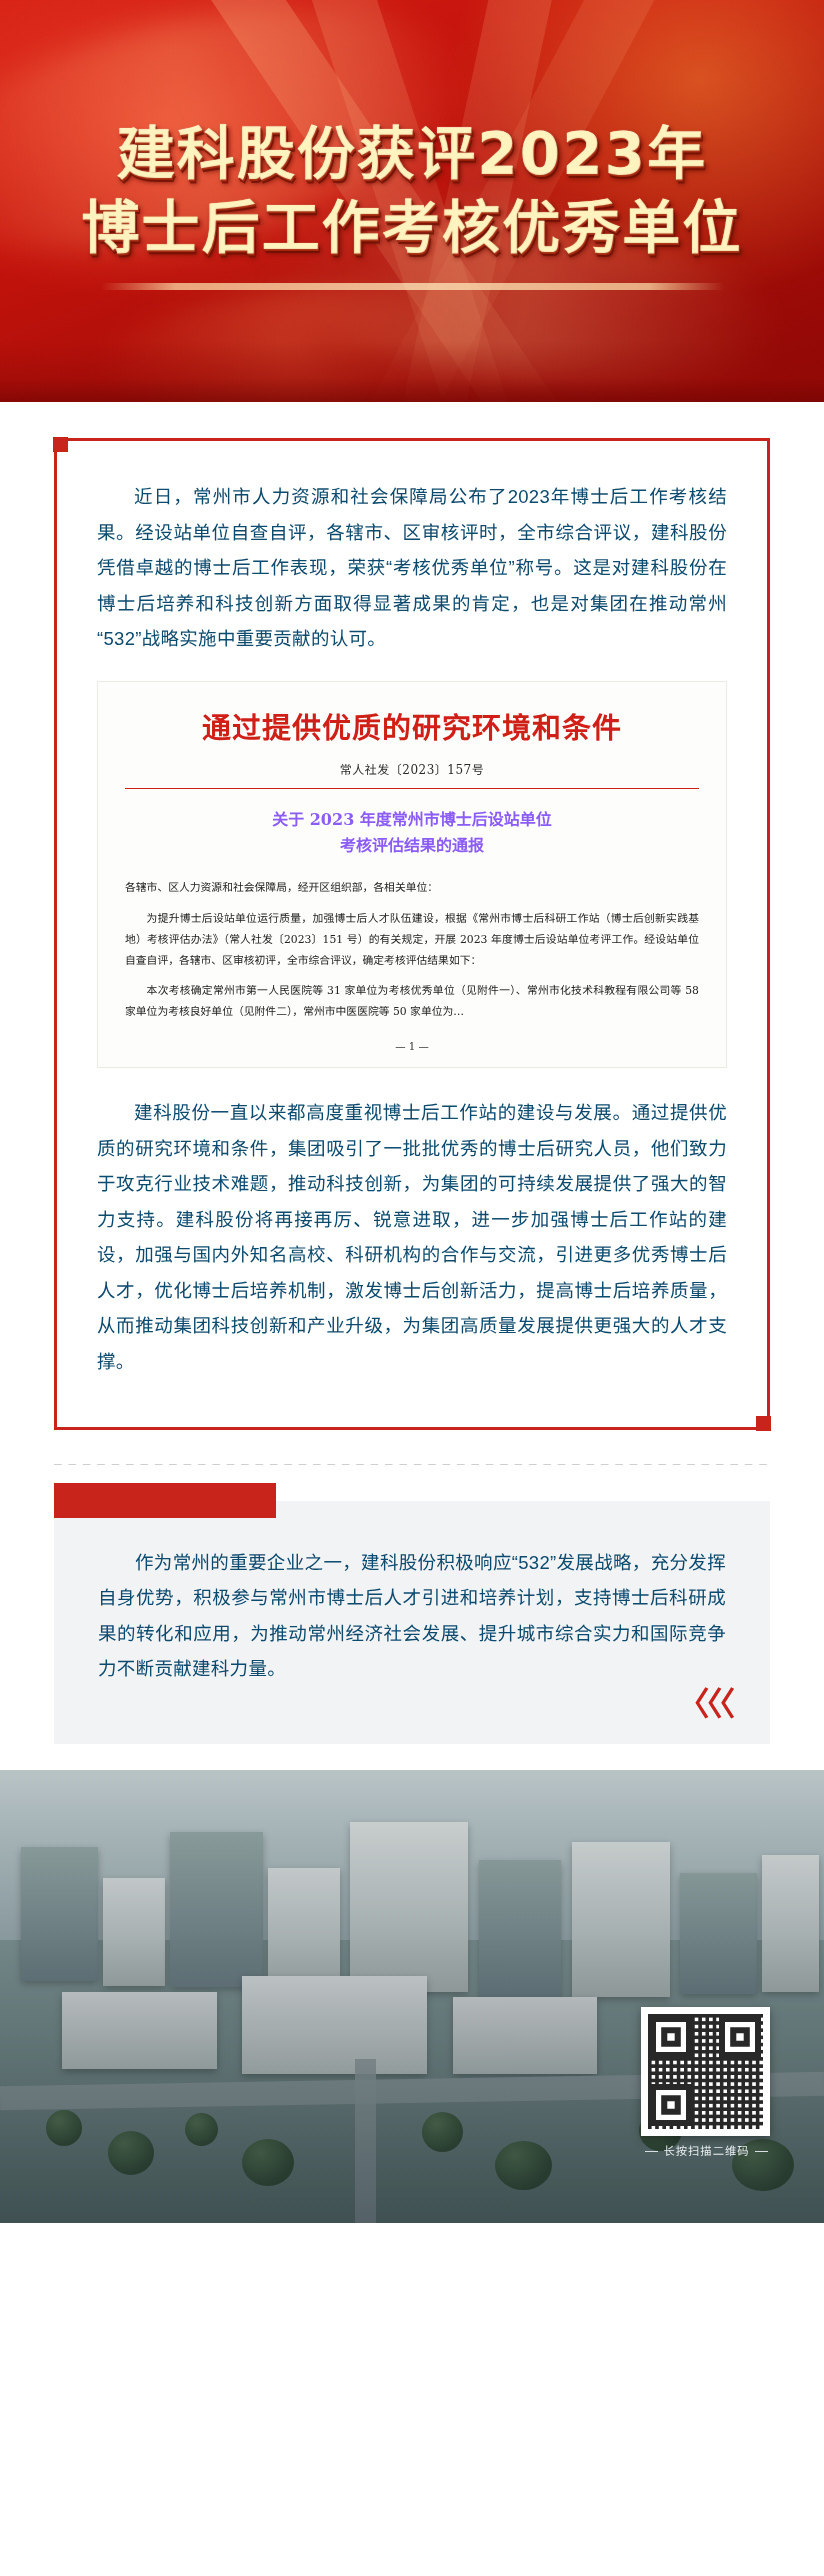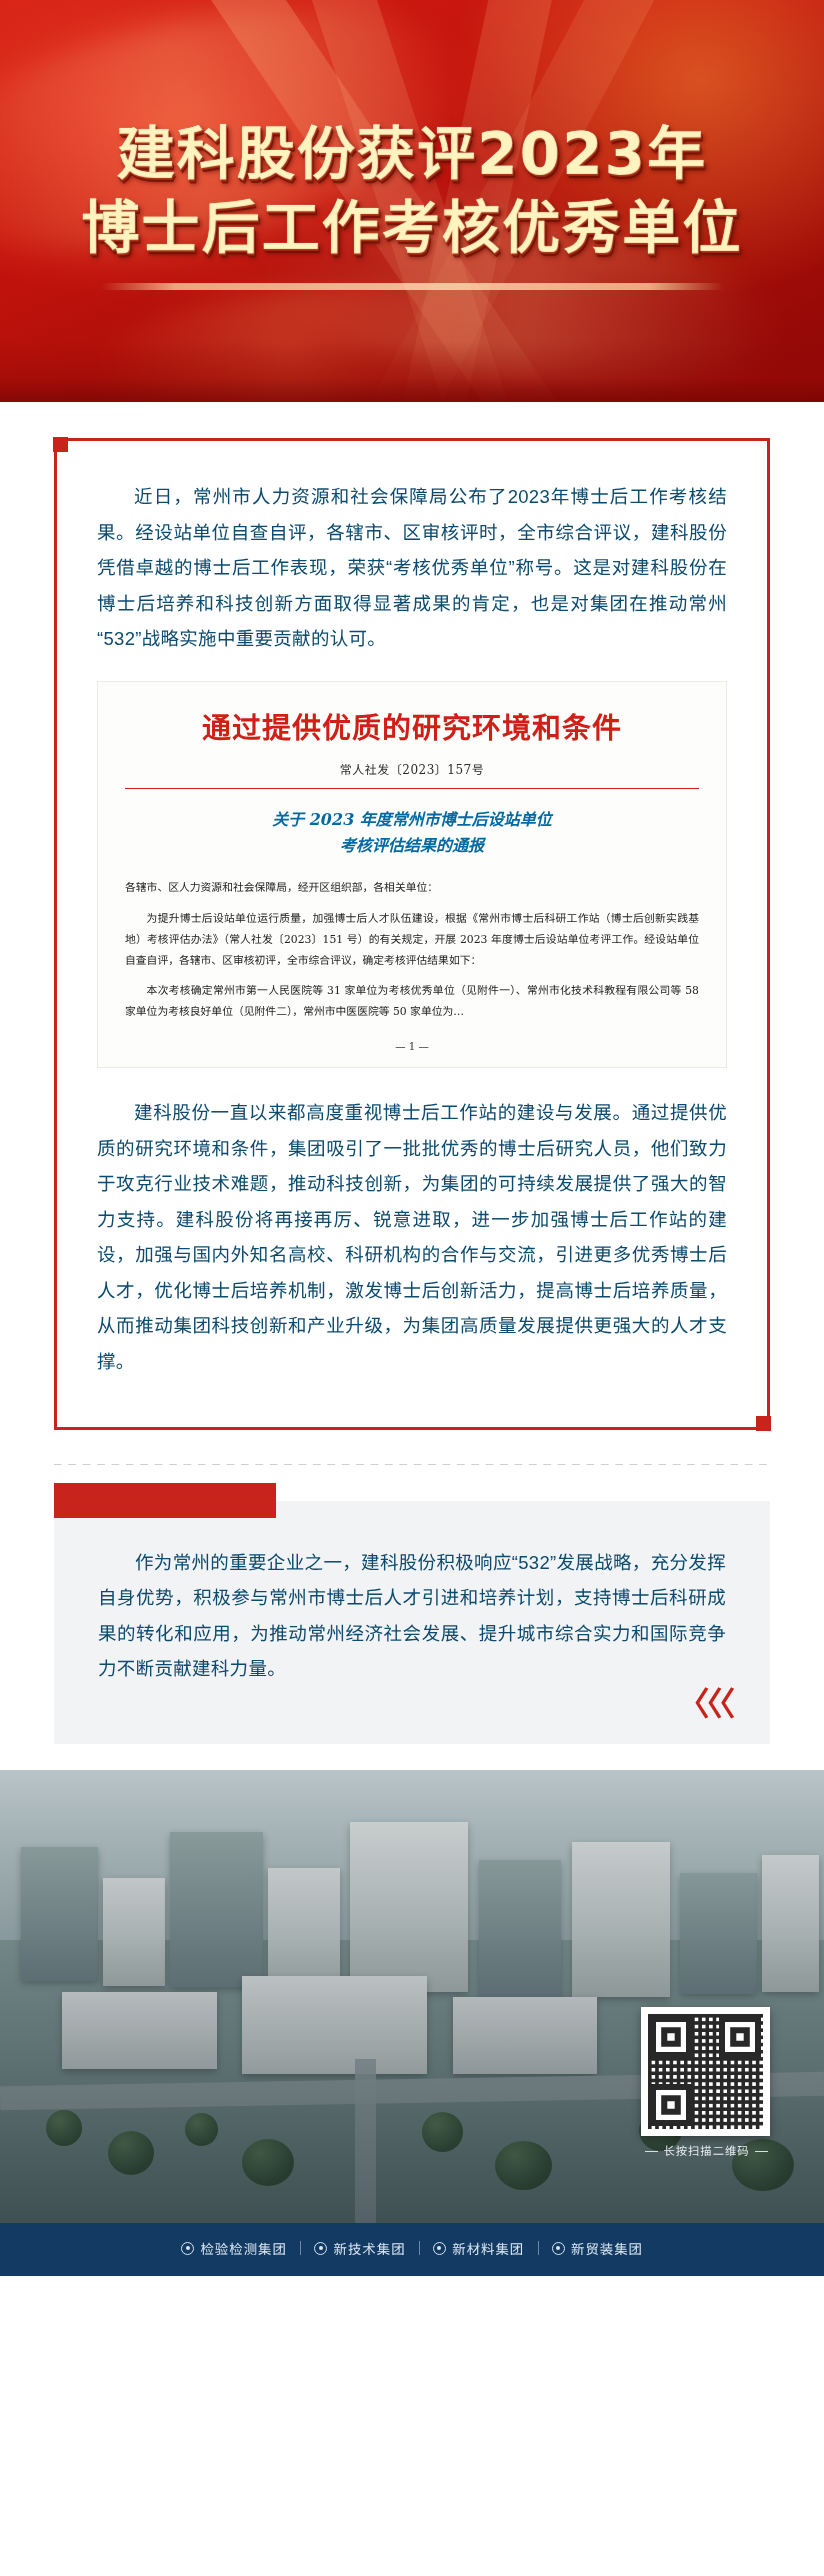--- a/index.html
+++ b/index.html
@@ -179,23 +179,22 @@
     height: 1px;
     background: #cf1f17;
     margin: 2.1px 0 17.5px 0;
   }
   .doc-title {
     text-align: center;
     font-family: "DejaVu Serif", "Liberation Serif", serif;
     font-weight: bold;
     font-size: 16px;
     line-height: 1.65;
-    color: #0369a1;
+    color: #8b5cf6;
     margin-bottom: 17.5px;
-    font-style: italic;
   }
   .doc-para {
     font-family: "DejaVu Serif", "Liberation Serif", serif;
     font-size: 10.8px;
     line-height: 1.95;
     color: #222;
     text-align: justify;
     text-indent: 2em;
     margin: 0 0 9.3px 0;
   }
@@ -522,36 +521,15 @@
     <div class="qr-box">
       <div class="qr-inner">
         <span class="qr-eye3"></span>
       </div>
     </div>
     <div class="qr-caption">
       <span class="dash"></span><span>长按扫描二维码</span><span class="dash"></span>
     </div>
   </div>
 
-  <div class="bottom-bar">
-    <div class="bb-item">
-      <span class="bb-dot"></span>
-      <span>检验检测集团</span>
-    </div>
-    <div class="bb-sep"></div>
-    <div class="bb-item">
-      <span class="bb-dot"></span>
-      <span>新技术集团</span>
-    </div>
-    <div class="bb-sep"></div>
-    <div class="bb-item">
-      <span class="bb-dot"></span>
-      <span>新材料集团</span>
-    </div>
-    <div class="bb-sep"></div>
-    <div class="bb-item">
-      <span class="bb-dot"></span>
-      <span>新贸装集团</span>
-    </div>
-  </div>
 
 </div>
 
 
 </body></html>

